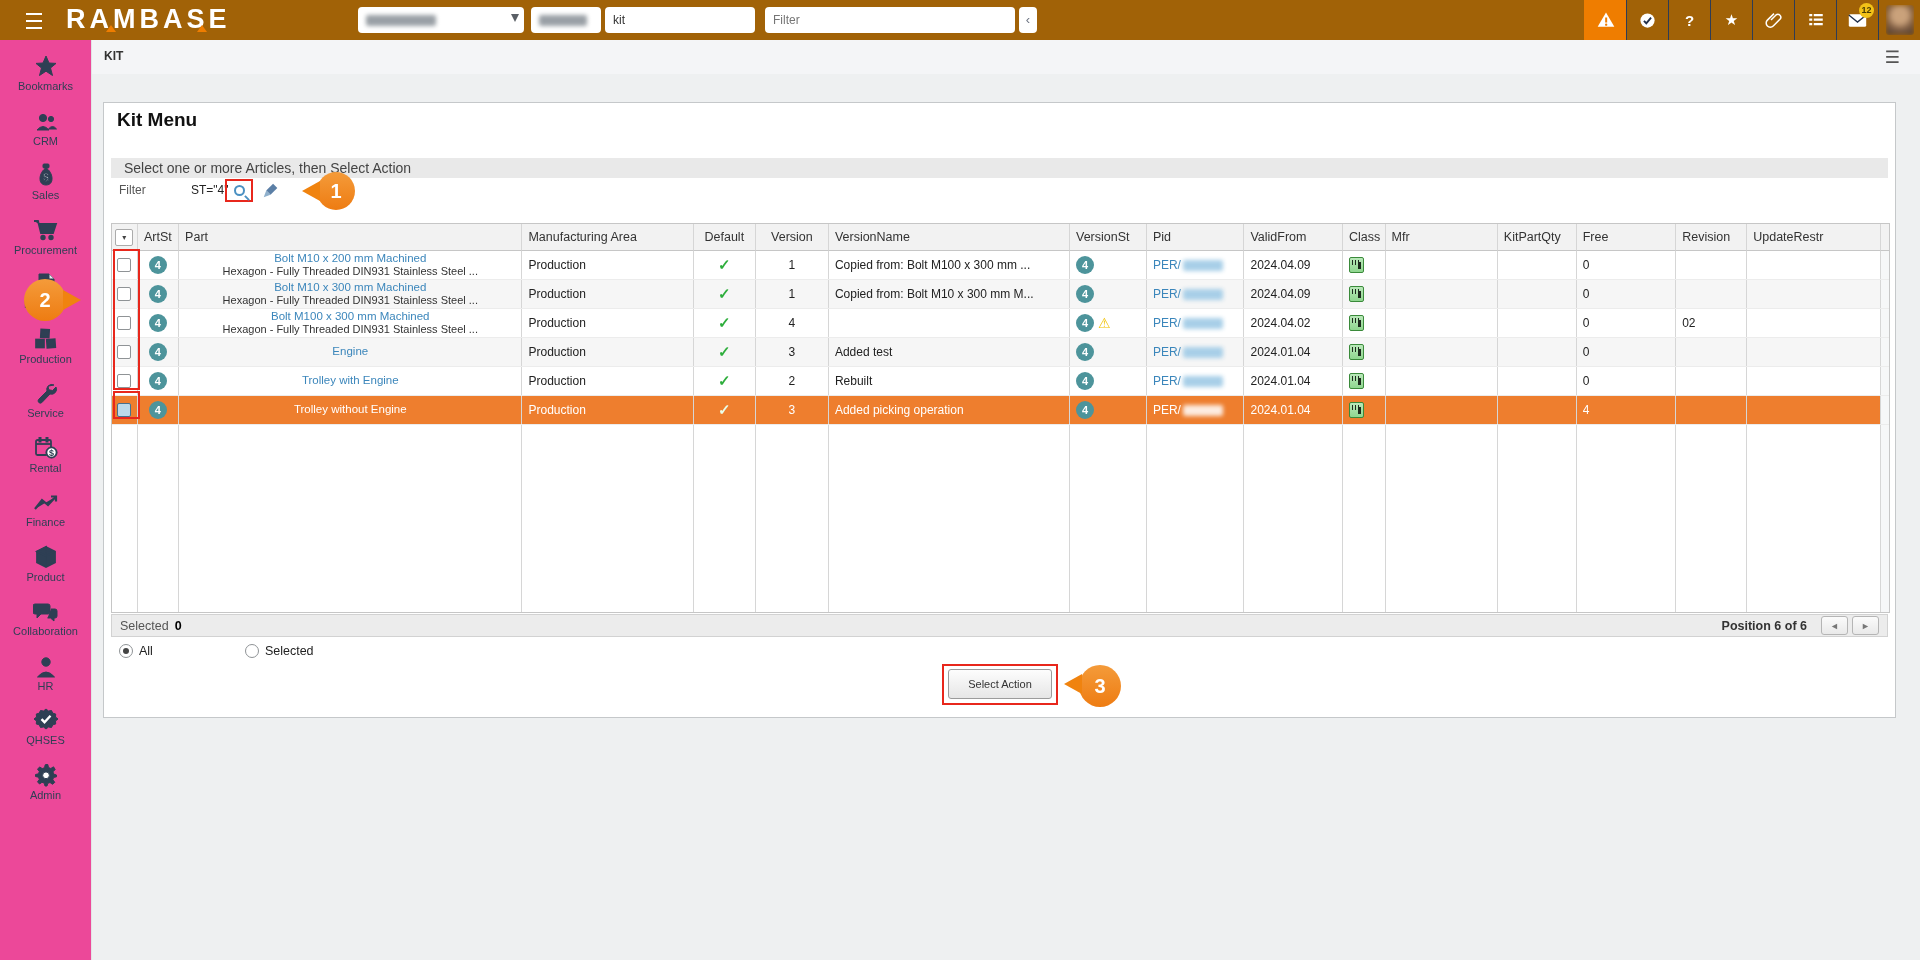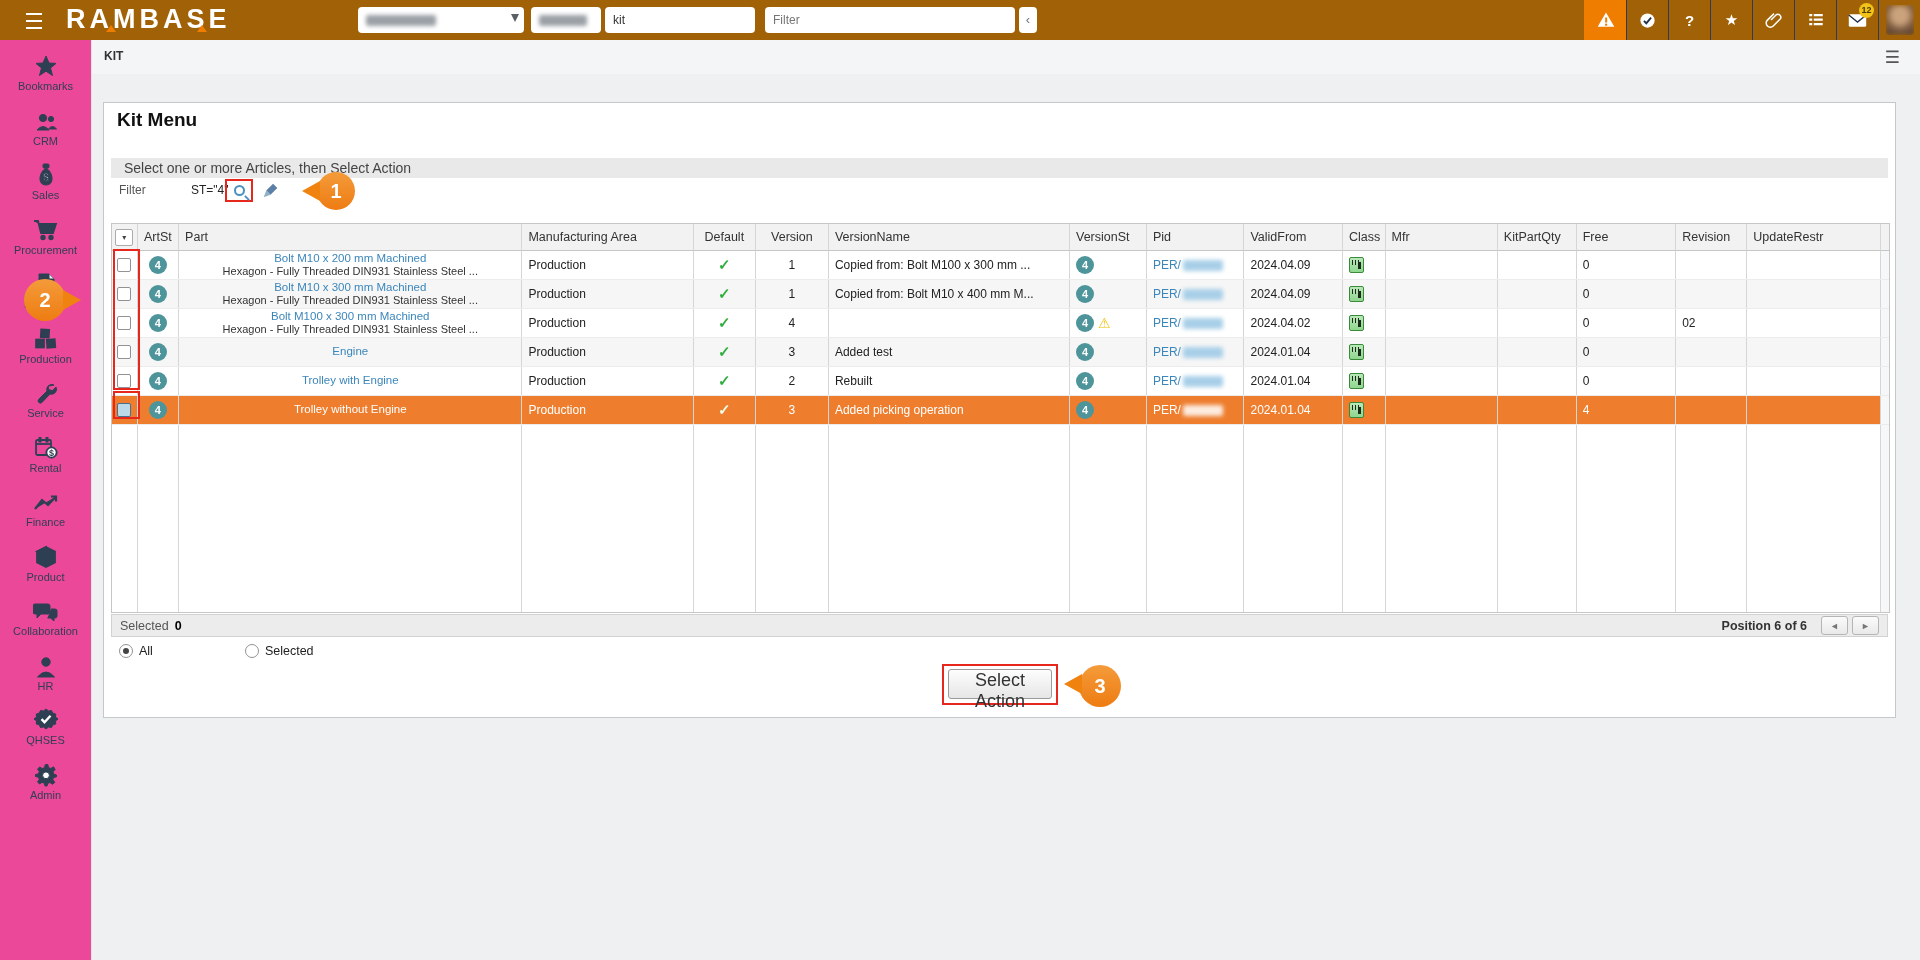--- a/index.html
+++ b/index.html
@@ -134,21 +134,21 @@
   .radiorow { position:absolute; left:15px; top:541px; display:flex; align-items:center; font-size:12.5px; color:#222; }
   .radio { width:14px; height:14px; border:1px solid #8f9396; border-radius:50%; background:#fff;
            margin-right:6px; position:relative; cursor:pointer; }
   .radio.on::after { content:""; position:absolute; left:3px; top:3px; width:6px; height:6px;
                      border-radius:50%; background:#444; }
   .radio2 { margin-left:92px; }
   .action-outline { position:absolute; left:838px; top:561px; width:116px; height:41px;
                     border:2px solid #e8271c; }
   .action-btn { position:absolute; left:844px; top:566px; width:104px; height:30px;
                 background:linear-gradient(#fdfdfd,#e6e6e6); border:1px solid #9b9b9b; border-radius:3px;
-                font-size:18px; color:#333; cursor:pointer; font-family:"Liberation Sans",sans-serif; }
+                font-size:11px; color:#333; cursor:pointer; font-family:"Liberation Sans",sans-serif; }
 </style>
 </head>
 <body>
 
 <div class="topbar">
   <div class="tb-burger">
       <i></i>
       <i></i>
       <i></i>
     </div>
@@ -453,21 +453,21 @@
         </div>
       <div class="gcell c2 partcell">
         <span class="plink">Bolt M10 x 300 mm Machined</span>
         <span class="pdesc">Hexagon - Fully Threaded DIN931 Stainless Steel ...</span>
       </div>
       <div class="gcell c3">Production</div>
       <div class="gcell c4">
           <span class="greencheck">✓</span>
         </div>
       <div class="gcell c5">1</div>
-      <div class="gcell c6">Copied from: Bolt M10 x 400 mm M...</div>
+      <div class="gcell c6">Copied from: Bolt M10 x 300 mm M...</div>
       <div class="gcell c7">
           <span class="stcircle">4</span>
         </div>
       <div class="gcell c8">
           <span class="pid-prefix">PER/</span>
           <span class="pidblur"></span>
         </div>
       <div class="gcell c9">2024.04.09</div>
       <div class="gcell c10">
           <span class="classicon"></span>

